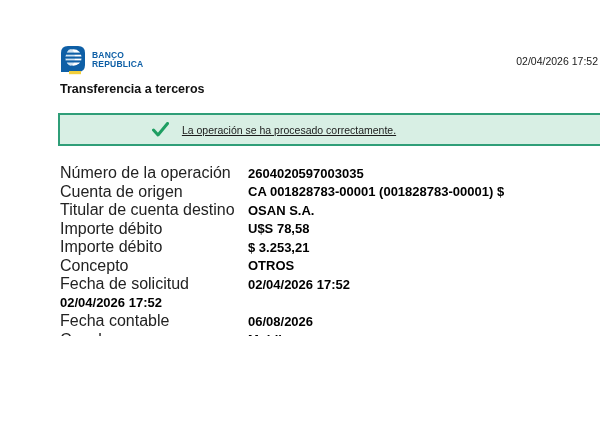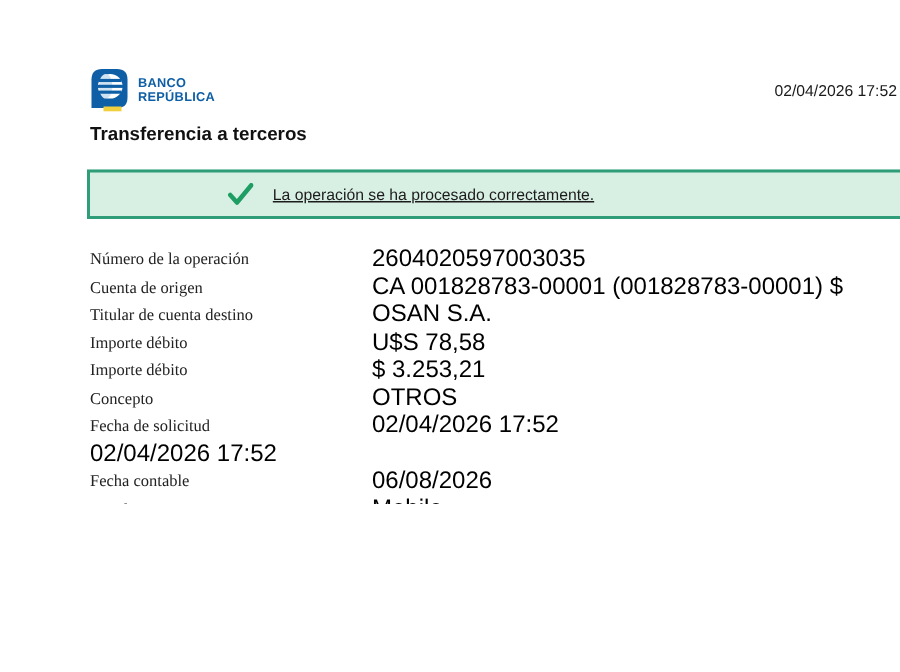--- a/index.html
+++ b/index.html
@@ -70,27 +70,26 @@
     width: 520px;
   }
   .detail-row {
     display: flex;
     height: 18.5px;
     align-items: center;
   }
   .detail-label {
     width: 188px;
     flex: 0 0 188px;
-    font-size: 11px;
+    font-size: 16px;
     color: #222222;
-    font-family: Liberation Serif, serif;
   }
   .detail-value {
-    font-size: 16px;
-    font-weight: normal;
+    font-size: 13px;
+    font-weight: bold;
     color: #000000;
     white-space: nowrap;
   }
 </style>
 </head>
 <body>
 
 <div class="page">
 
   <div class="logo-block">

